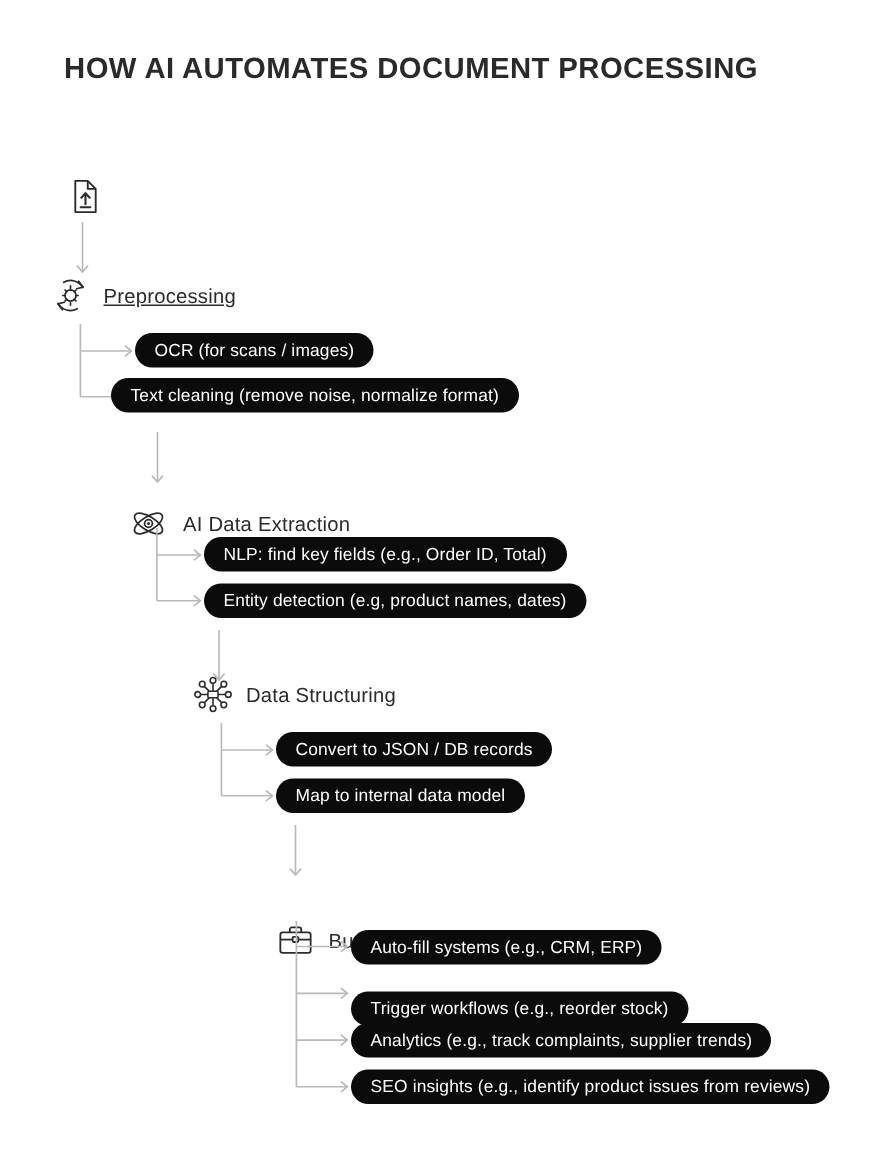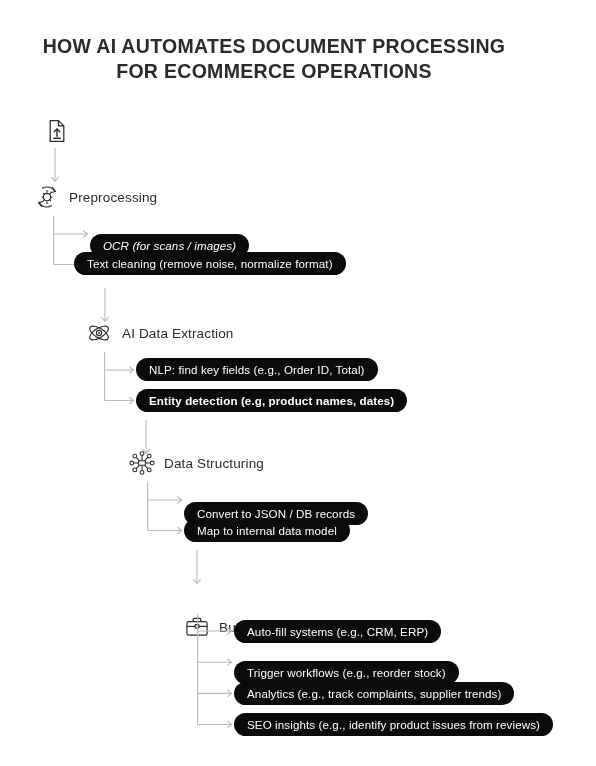--- a/index.html
+++ b/index.html
@@ -84,21 +84,20 @@
     stroke: #b9b9b9;
     stroke-width: 1.1;
     stroke-linecap: round;
   }
 </style>
 </head>
 <body>
 
 <div id="flow-title">
   <span class="title-line">HOW AI AUTOMATES DOCUMENT PROCESSING</span>
-  <span class="title-line">FOR ECOMMERCE OPERATIONS</span>
 </div>
 
 <div class="stage" style="left:44px; top:118px;">
   <span class="stage-icon">
     <svg viewBox="0 0 26 26" aria-hidden="true">
       <path d="M6.2 2.6h8.3l5.3 5.3v15.5H6.2z" fill="none" stroke="#2b2b2b" stroke-width="1.25" stroke-linejoin="round"></path>
       <path d="M14.5 2.6v5.3h5.3" fill="none" stroke="#2b2b2b" stroke-width="1.25" stroke-linejoin="round"></path>
       <path d="M13 18.2v-7.1" fill="none" stroke="#2b2b2b" stroke-width="1.4" stroke-linecap="round"></path>
       <path d="M10.2 13.8L13 10.9l2.8 2.9" fill="none" stroke="#2b2b2b" stroke-width="1.4" stroke-linecap="round" stroke-linejoin="round"></path>
       <path d="M9.8 20.2h6.4" fill="none" stroke="#2b2b2b" stroke-width="1.4" stroke-linecap="round"></path>
@@ -106,21 +105,21 @@
   </span>
 </div>
 
 <div class="conn" style="left:50px; top:148px;">
   <svg width="16" height="40" viewBox="0 0 16 40">
     <path class="conn-line" d="M5 0 V33"></path>
     <path class="conn-head" d="M1.6 29.4L5 33.4L8.4 29.4"></path>
   </svg>
 </div>
 
-<div class="stage" style="left:34px; top:184px;">
+<div class="stage" style="left:34px; top:184px;text-decoration:underline;">
   <span class="stage-icon">
     <svg viewBox="0 0 26 26" aria-hidden="true">
       <g fill="none" stroke="#2b2b2b" stroke-width="1.15" stroke-linecap="round" stroke-linejoin="round">
         <path d="M13 9.3a3.7 3.7 0 1 0 0 7.4 3.7 3.7 0 0 0 0-7.4z"></path>
         <path d="M13 6.6v1.5M13 17.9v1.5M7.9 13h1.5M16.6 13h1.5M9.4 9.4l1.1 1.1M15.5 15.5l1.1 1.1M16.6 9.4l-1.1 1.1M10.5 15.5l-1.1 1.1"></path>
         <path d="M8.5 4.2A9.4 9.4 0 0 1 21.2 7.6"></path>
         <path d="M18.4 3.5l3 3.9-4.3 1.1"></path>
         <path d="M17.5 21.8A9.4 9.4 0 0 1 4.8 18.4"></path>
         <path d="M7.6 22.5l-3-3.9 4.3-1.1"></path>
       </g>
@@ -132,31 +131,31 @@
 <div class="conn" style="left:53px; top:216px;">
   <svg width="42" height="56" viewBox="0 0 42 56">
     <path class="conn-line" d="M0.6 0 V48.5"></path>
     <path class="conn-line" d="M0.6 18 H34"></path>
     <path class="conn-head" d="M30.6 14.8L34.6 18L30.6 21.2"></path>
     <path class="conn-line" d="M0.6 48.5 H34"></path>
     <path class="conn-head" d="M30.6 45.3L34.6 48.5L30.6 51.7"></path>
   </svg>
 </div>
 
-<div class="pill" style="left:90px; top:234px;font-style:italic;">OCR (for scans / images)</div>
+<div class="pill" style="left:90px; top:222px;">OCR (for scans / images)</div>
 <div class="pill" style="left:74px; top:252px;">Text cleaning (remove noise, normalize format)</div>
 
 <div class="conn" style="left:100px; top:288px;">
   <svg width="16" height="40" viewBox="0 0 16 40">
     <path class="conn-line" d="M5 0 V33"></path>
     <path class="conn-head" d="M1.6 29.4L5 33.4L8.4 29.4"></path>
   </svg>
 </div>
 
-<div class="stage" style="left:86px; top:320px;gap:10px;">
+<div class="stage" style="left:86px; top:336px;gap:10px;">
   <span class="stage-icon">
     <svg viewBox="0 0 26 26" aria-hidden="true">
       <g fill="none" stroke="#2b2b2b" stroke-width="1.15">
         <circle cx="13" cy="13" r="2.6"></circle>
         <circle cx="13" cy="13" r="1.0" fill="#2b2b2b" stroke="none"></circle>
         <ellipse cx="13" cy="13" rx="10.6" ry="4.6" transform="rotate(32 13 13)"></ellipse>
         <ellipse cx="13" cy="13" rx="10.6" ry="4.6" transform="rotate(-32 13 13)"></ellipse>
       </g>
     </svg>
   </span>
@@ -167,21 +166,21 @@
   <svg width="42" height="56" viewBox="0 0 42 56">
     <path class="conn-line" d="M0.6 0 V48.5"></path>
     <path class="conn-line" d="M0.6 18 H29"></path>
     <path class="conn-head" d="M25.6 14.8L29.6 18L25.6 21.2"></path>
     <path class="conn-line" d="M0.6 48.5 H29"></path>
     <path class="conn-head" d="M25.6 45.3L29.6 48.5L25.6 51.7"></path>
   </svg>
 </div>
 
 <div class="pill" style="left:136px; top:358px;">NLP: find key fields (e.g., Order ID, Total)</div>
-<div class="pill" style="left:136px; top:389px;font-weight:bold;">Entity detection (e.g, product names, dates)</div>
+<div class="pill" style="left:136px; top:389px;">Entity detection (e.g, product names, dates)</div>
 
 <div class="conn" style="left:141px; top:420px;">
   <svg width="16" height="40" viewBox="0 0 16 40">
     <path class="conn-line" d="M5 0 V33"></path>
     <path class="conn-head" d="M1.6 29.4L5 33.4L8.4 29.4"></path>
   </svg>
 </div>
 
 <div class="stage" style="left:129px; top:450px;">
   <span class="stage-icon">
@@ -206,21 +205,21 @@
 <div class="conn" style="left:147px; top:482px;">
   <svg width="46" height="56" viewBox="0 0 46 56">
     <path class="conn-line" d="M0.6 0 V48.5"></path>
     <path class="conn-line" d="M0.6 18 H34"></path>
     <path class="conn-head" d="M30.6 14.8L34.6 18L30.6 21.2"></path>
     <path class="conn-line" d="M0.6 48.5 H34"></path>
     <path class="conn-head" d="M30.6 45.3L34.6 48.5L30.6 51.7"></path>
   </svg>
 </div>
 
-<div class="pill" style="left:184px; top:488px;margin-top:14px;">Convert to JSON / DB records</div>
+<div class="pill" style="left:184px; top:488px;">Convert to JSON / DB records</div>
 <div class="pill" style="left:184px; top:519px;text-align:right;">Map to internal data model</div>
 
 <div class="conn" style="left:192px; top:550px;">
   <svg width="16" height="40" viewBox="0 0 16 40">
     <path class="conn-line" d="M5 0 V33"></path>
     <path class="conn-head" d="M1.6 29.4L5 33.4L8.4 29.4"></path>
   </svg>
 </div>
 
 <div class="stage" style="left:184px; top:582px;margin-top:32px;">

